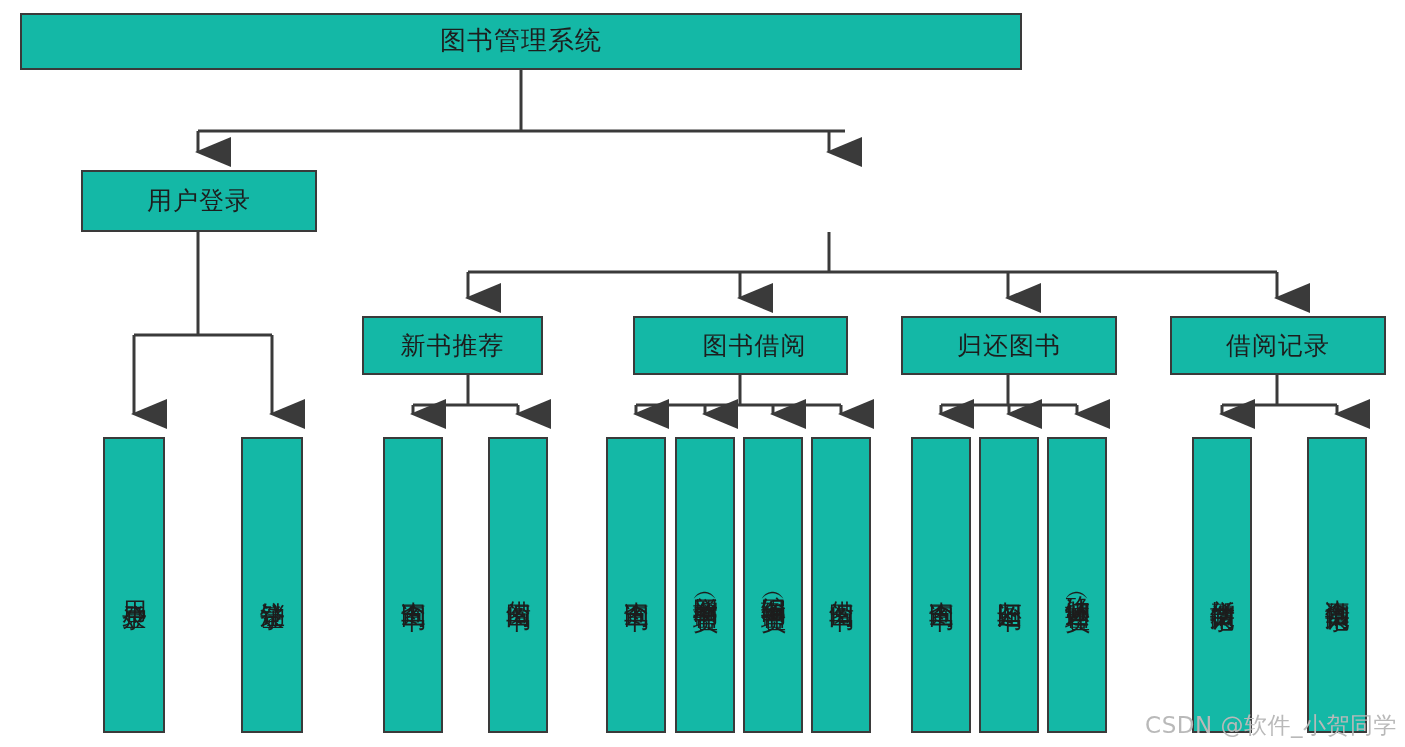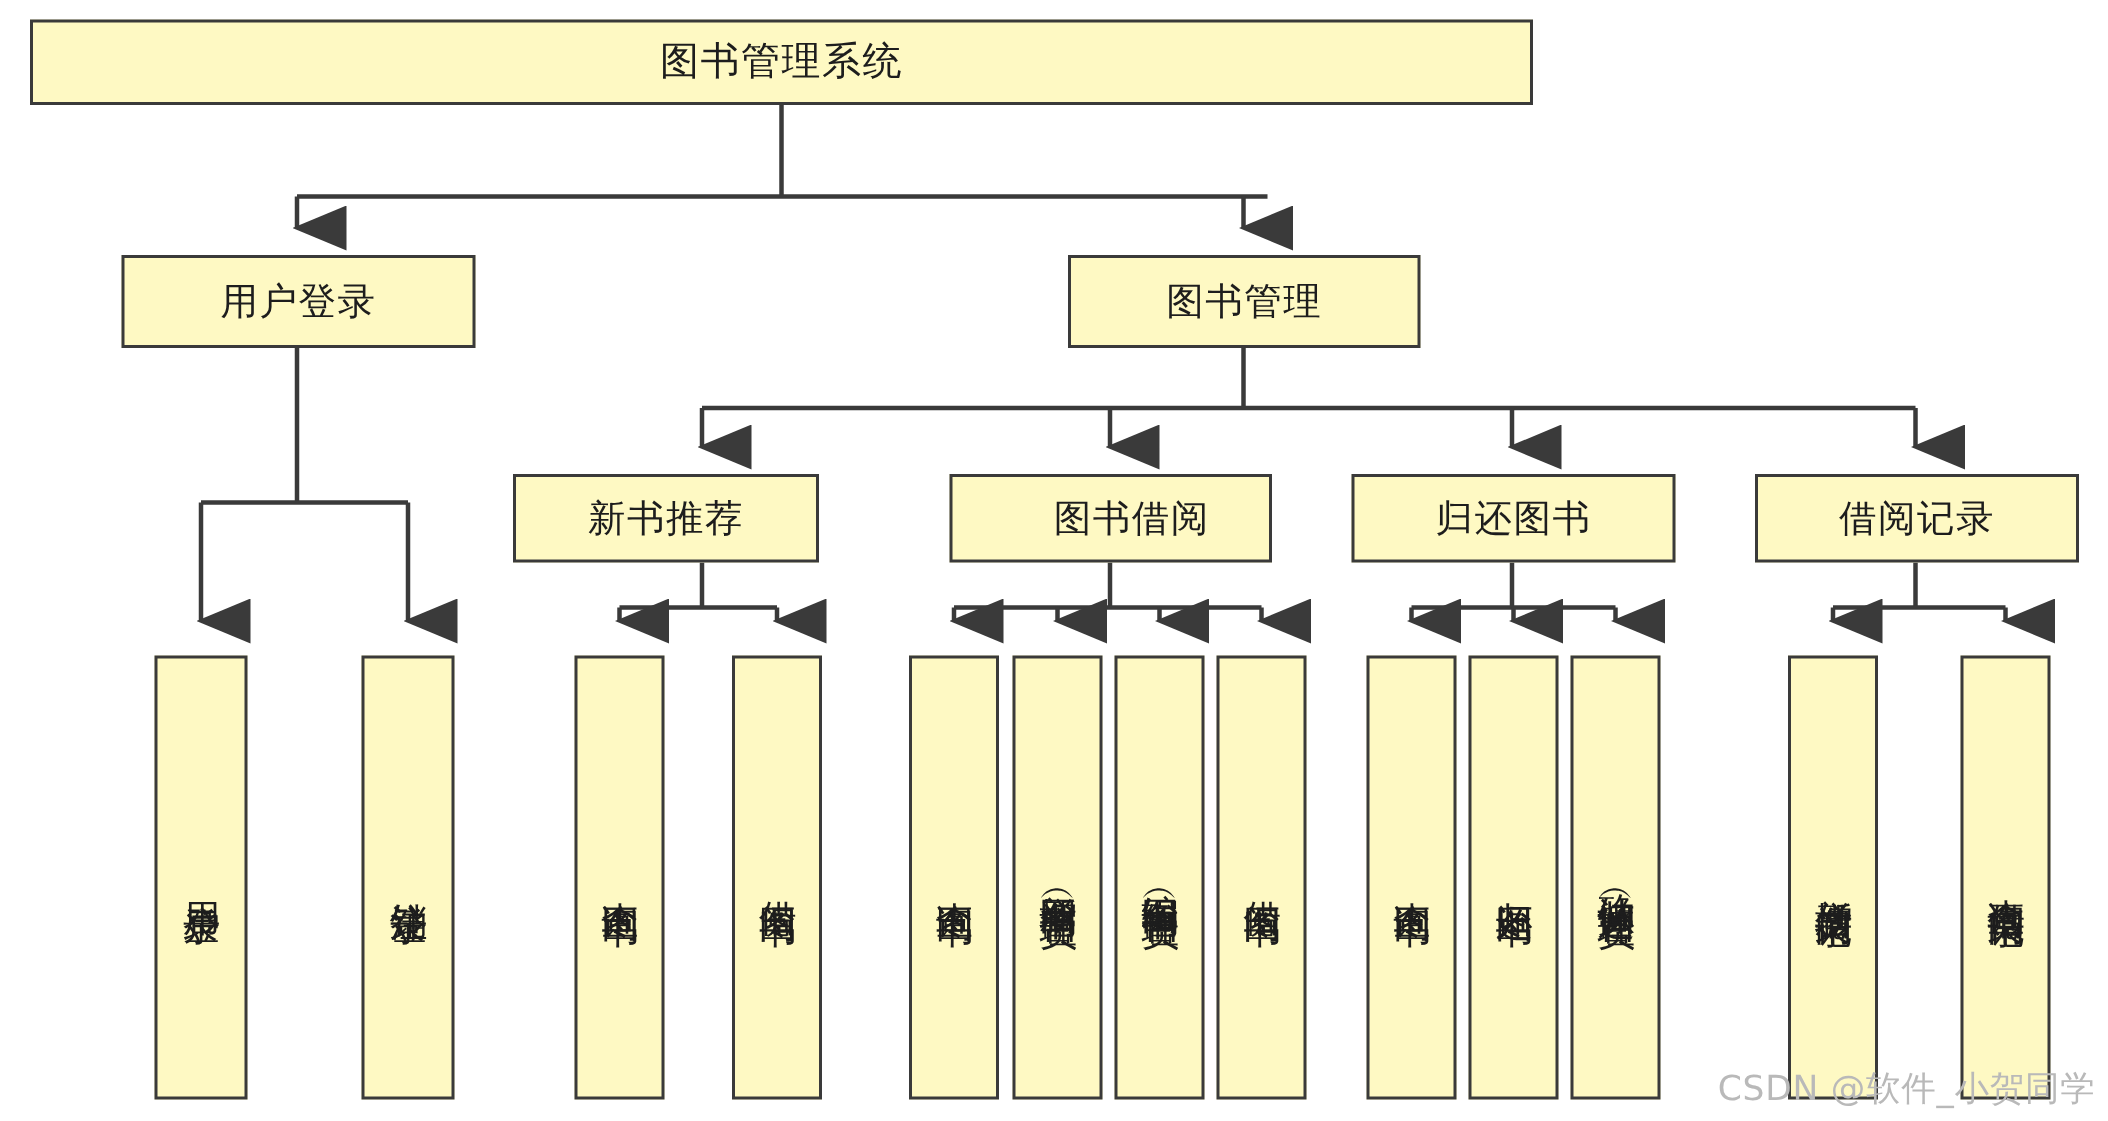--- a/index.html
+++ b/index.html
@@ -22,27 +22,28 @@
     position: absolute;
     left: 0;
     top: 0;
     width: 1405px;
     height: 747px;
     pointer-events: none;
   }
   .node {
     position: absolute;
     box-sizing: border-box;
-    background: #fef9c3;
+    background: #14b8a6;
     border: 2.5px solid #3a3a3a;
     display: flex;
     align-items: center;
     justify-content: center;
     color: #1d1d1d;
     z-index: 2;
+    font-family: Liberation Serif, serif;
   }
   .node.horiz {
     font-size: 25px;
     letter-spacing: 1px;
     line-height: 1.1;
   }
   .node.vert {
     writing-mode: vertical-rl;
     text-orientation: upright;
     font-size: 25px;
@@ -122,25 +123,22 @@
     </g>
   </svg>
 
   <div class="node horiz root" style="left:20px; top:13px; width:1002px; height:57px;">
     <span>图书管理系统</span>
   </div>
 
   <div class="node horiz" style="left:81px; top:170px; width:236px; height:62px;">
     <span>用户登录</span>
   </div>
-  <div class="node horiz" style="left:712px; top:170px; width:235px; height:62px;">
-    <span>图书管理</span>
-  </div>
 
-  <div class="node horiz" style="left:342px; top:316px; width:204px; height:59px;">
+  <div class="node horiz" style="left:362px; top:316px; width:181px; height:59px;">
     <span>新书推荐</span>
   </div>
   <div class="node horiz" style="left:633px; top:316px; width:215px; height:59px;padding-left:28px;">
     <span>图书借阅</span>
   </div>
   <div class="node horiz" style="left:901px; top:316px; width:216px; height:59px;">
     <span>归还图书</span>
   </div>
   <div class="node horiz" style="left:1170px; top:316px; width:216px; height:59px;">
     <span>借阅记录</span>

